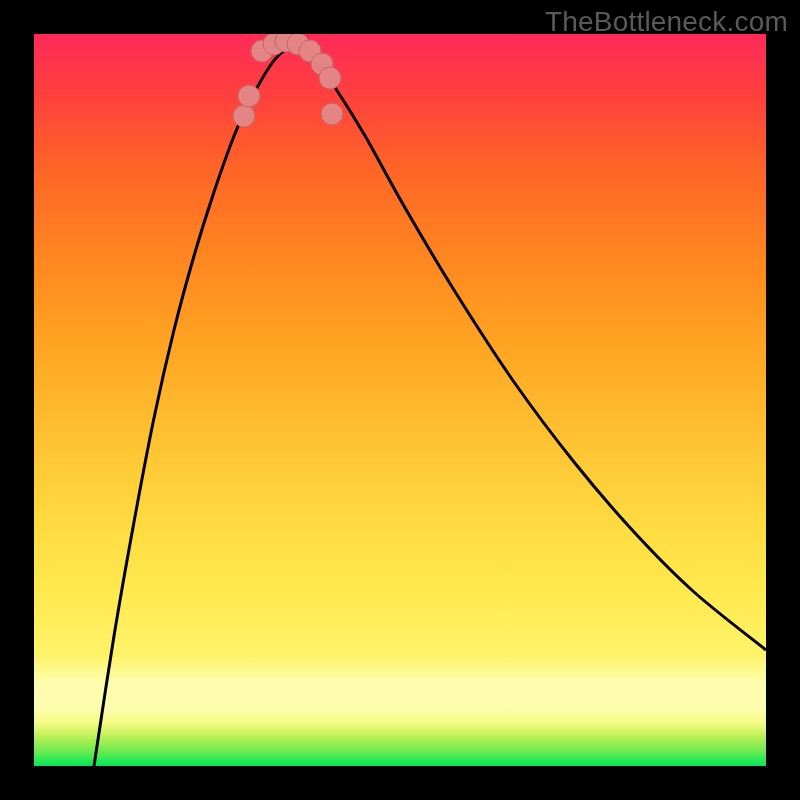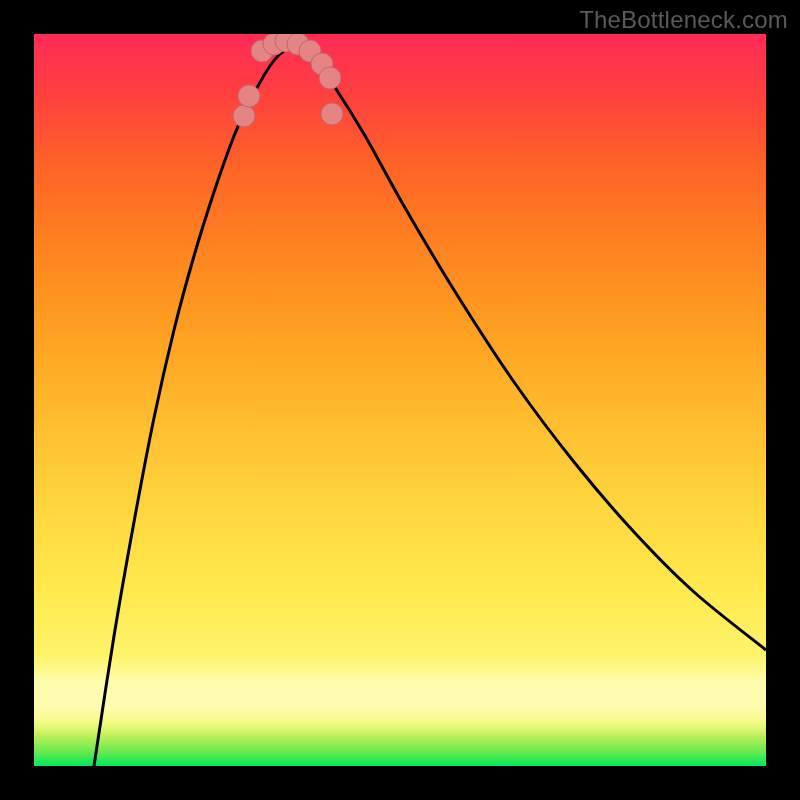--- a/index.html
+++ b/index.html
@@ -60,21 +60,21 @@
       rgba(255,255,210,0.70) 65%,
       rgba(255,255,210,0.0) 100%
     );
     pointer-events: none;
   }
   .watermark {
     position: absolute;
     top: 6px;
     right: 12px;
     color: #5a5a5a;
-    font-size: 24px;
+    font-size: 28px;
     letter-spacing: 0.2px;
     user-select: none;
   }
   svg.curve {
     position: absolute;
     inset: 0;
   }
 </style>
 </head>
 <body>

